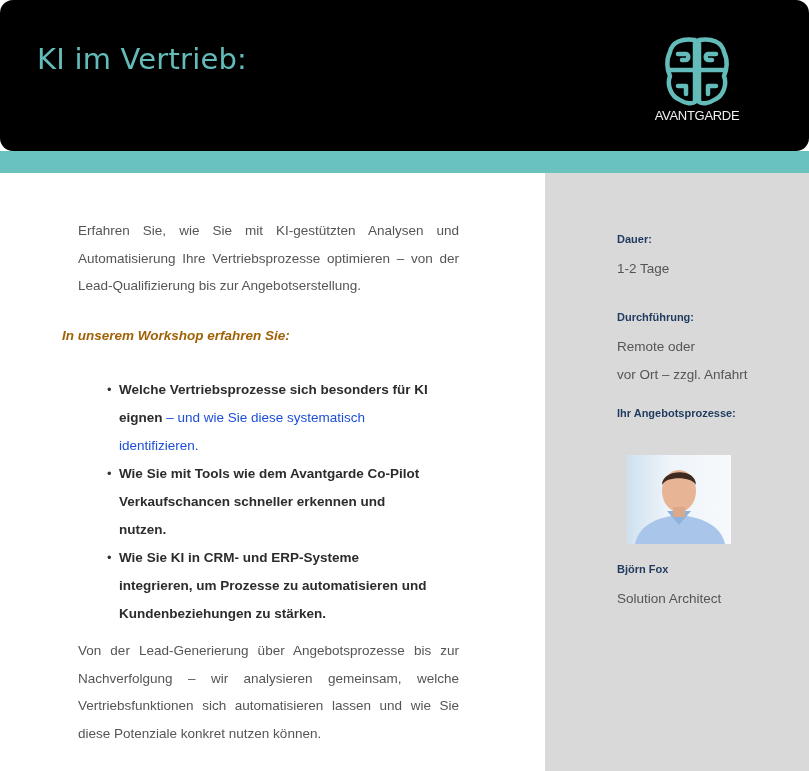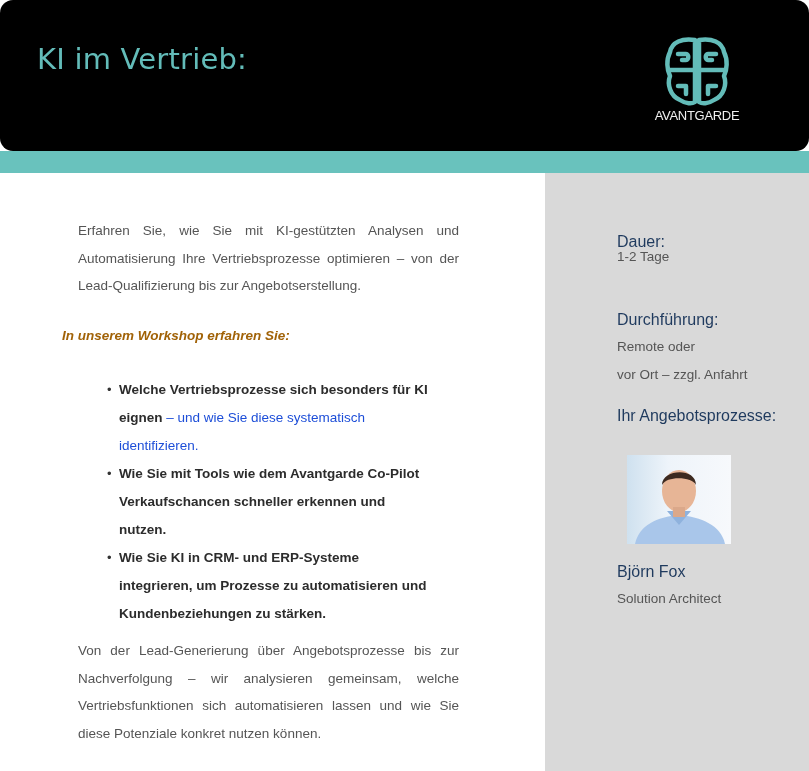--- a/index.html
+++ b/index.html
@@ -57,21 +57,21 @@
       font-size: 13.5px; line-height: 28px; color: #333;
     }
     .bullet { position: relative; padding-left: 13px; margin-bottom: 0; }
     .bullet .dot {
       position: absolute; left: 1px; top: 0; font-size: 13px;
     }
     .bullet .strong { font-weight: bold; color: #2c2c2c; }
     .bullet .light { color: #1d4ed8; font-weight: normal; }
     .outro { left: 78px; top: 464px; width: 381px; }
     .side-label {
-      position: absolute; left: 72px; color: #1f3a5e; font-size: 16px; font-weight: normal; text-align: right;
+      position: absolute; left: 72px; color: #1f3a5e; font-size: 11px; font-weight: bold; text-align: right;
     }
     .side-value {
       position: absolute; left: 72px; color: #555; font-size: 13.5px; line-height: 27.5px;
     }
     .photo {
       position: absolute; left: 82px; top: 282px; width: 104px; height: 89px;
       background: linear-gradient(90deg, #cfe1ef 0%, #eef4fa 40%, #f7f9fc 100%);
       overflow: hidden;
     }
   </style>
@@ -114,21 +114,21 @@
     <div class="bullet">
       <span class="dot">•</span>
       <span class="strong">Wie Sie KI in CRM- und ERP-Systeme integrieren, um Prozesse zu automatisieren und Kundenbeziehungen zu stärken.</span>
     </div>
   </div>
   <div class="p outro">Von der Lead-Generierung über Angebotsprozesse bis zur Nachverfolgung – wir analysieren gemeinsam, welche Vertriebsfunktionen sich automatisieren lassen und wie Sie diese Potenziale konkret nutzen können.</div>
 </div>
 
 <div class="sidebar">
   <div class="side-label" style="top:60px">Dauer:</div>
-  <div class="side-value" style="top:70px">1-2 Tage</div>
+  <div class="side-value" style="top:82px">1-2 Tage</div>
   <div class="side-label" style="top:138px">Durchführung:</div>
   <div class="side-value" style="top:160px">Remote oder</div>
   <div class="side-value" style="top:188px">vor Ort – zzgl. Anfahrt</div>
   <div class="side-label" style="top:234px">Ihr Angebotsprozesse:</div>
   <div class="photo">
     <svg width="104" height="89" viewBox="0 0 104 89">
       <path d="M8 89 C 12 70, 30 62, 52 60 C 74 62, 94 70, 98 89 Z" fill="#a9c6ea"></path>
       <path d="M40 56 L 52 70 L 64 56 Z" fill="#8fb2dd"></path>
       <ellipse cx="52" cy="36" rx="17" ry="21" fill="#e7b596"></ellipse>
       <path d="M35 30 C 35 14, 69 12, 69 30 C 66 22, 40 20, 35 30 Z" fill="#3d2a20"></path>

